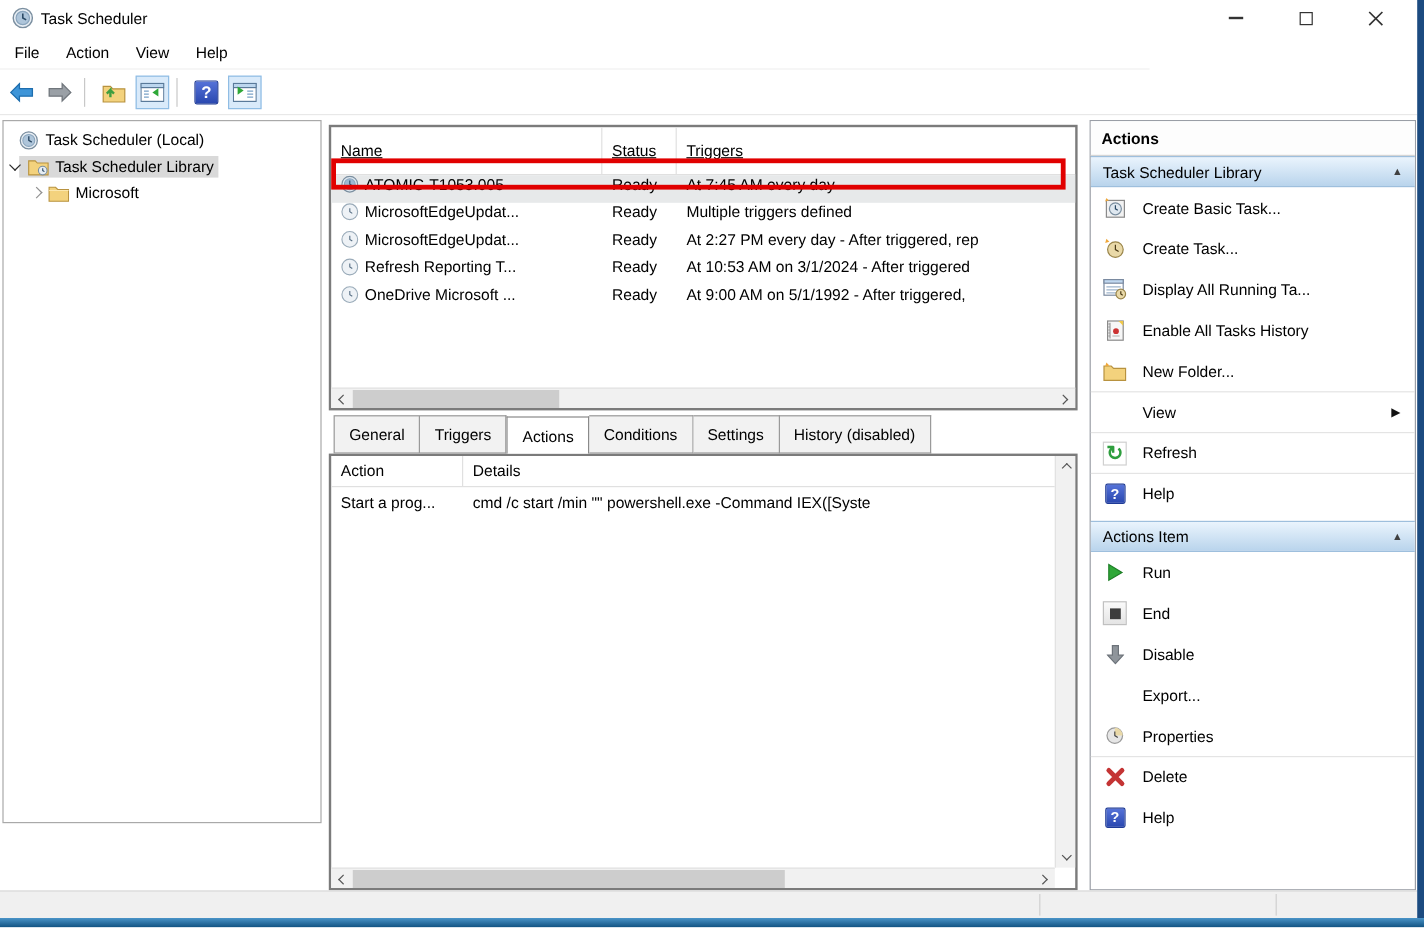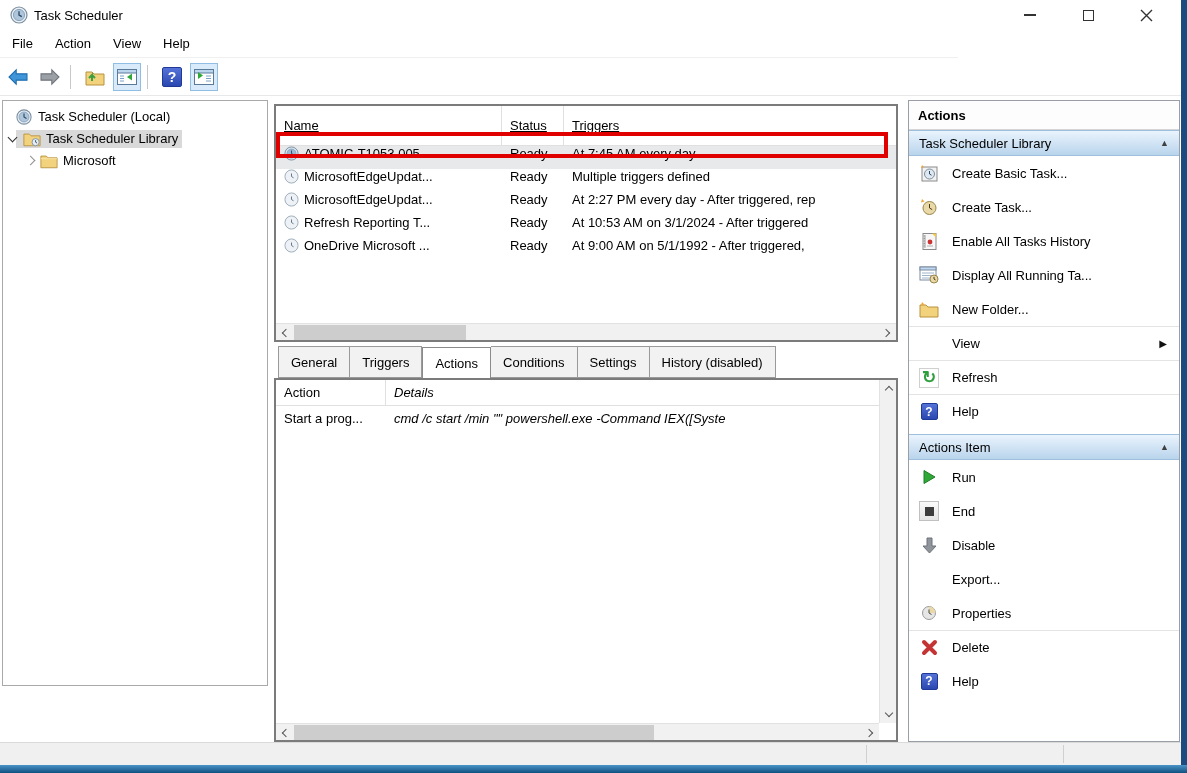--- a/index.html
+++ b/index.html
@@ -60,21 +60,21 @@
 
   .tabs-panel { position:absolute; left:274px; top:352px; width:624px; height:390px; }
   .tab-bar { position:absolute; left:4px; top:0; height:26px; display:flex; align-items:flex-end; }
   .tab { height:23px; padding:15px 12px; display:flex; align-items:center; background:#f2f2f2; border:1px solid #9a9a9a; border-left:none; white-space:nowrap; }
   .tab:first-child { border-left:1px solid #9a9a9a; }
   .tab.active { height:26px; background:#fff; border:1px solid #8a8a8a; border-bottom:none; position:relative; z-index:3; }
   .tab-content { position:absolute; left:0; top:26px; width:624px; height:364px; background:#fff; border:2px solid #7b7b7b; }
   .dt-header { display:flex; height:26px; align-items:center; border-bottom:1px solid #e0e0e0; margin-right:17px; }
   .dt-hcell { padding-left:8px; height:100%; display:flex; align-items:center; }
   .dcol-action { width:110px; flex:0 0 auto; border-right:1px solid #e0e0e0; }
-  .dcol-details { flex:1 1 auto; overflow:hidden;font-style:italic; }
+  .dcol-details { flex:1 1 auto; overflow:hidden; }
   .dt-row { display:flex; height:25px; align-items:center; white-space:nowrap; margin-right:17px; }
 
   
   .actions-pane { position:absolute; left:908px; top:100px; width:272px; height:642px; background:#fff; border:1px solid #9a9ea6; display:flex; flex-direction:column; }
   .ap-title { height:29px; display:flex; align-items:center; padding-left:9px; font-weight:bold; border-bottom:1px solid #d5d5d5; background:#fdfdfd; }
   .ap-sec-header { height:26px; display:flex; align-items:center; padding:0 10px; background:linear-gradient(#eaf4fd,#b9d4ec); border-top:1px solid #9ebfdd; border-bottom:1px solid #9ebfdd; }
   .ap-sec-header .hdr-label { flex:1 1 auto; }
   .ap-collapse { font-size:9px; color:#404040; }
   .ap-item { height:34px; display:flex; align-items:center; padding-left:10px; }
   .ap-item.sep-top { border-top:1px solid #e4e4e4; }
@@ -332,44 +332,44 @@
           <svg width="18" height="18" viewBox="0 0 18 18">
         <circle cx="9.5" cy="10" r="6.5" fill="#e9d9a8" stroke="#9a854a"></circle>
         <path d="M9.5 6 V10 L12.2 11.6" stroke="#4a3a16" fill="none"></path>
         <path d="M2 1 l2.5 2.5 -3.5 1 z" fill="#f0a83a"></path>
       </svg>
         </span>
       <span>Create Task...</span>
     </div>
     <div class="ap-item">
       <span class="ap-icon">
+          <svg width="20" height="18" viewBox="0 0 20 18">
+        <rect x="1" y="1" width="16" height="13" fill="#fff" stroke="#7a8aa0"></rect>
+        <rect x="1" y="1" width="16" height="3" fill="#c0d8f0" stroke="#7a8aa0"></rect>
+        <path d="M3 7 h12 M3 9.5 h12 M3 12 h8" stroke="#9db4cc"></path>
+        <circle cx="15" cy="13" r="4" fill="#e9d9a8" stroke="#9a854a"></circle>
+        <path d="M15 10.8 V13 l1.6 1" stroke="#4a3a16" fill="none"></path>
+      </svg>
+        </span>
+      <span>Display All Running Ta...</span>
+    </div>
+    <div class="ap-item">
+      <span class="ap-icon">
           <svg width="17" height="19" viewBox="0 0 17 19">
         <rect x="2" y="1.5" width="13" height="16" fill="#f7f7f7" stroke="#8a8a8a"></rect>
         <path d="M4 3 v13 M4 4 h-1.5 M4 6.5 h-1.5 M4 9 h-1.5 M4 11.5 h-1.5 M4 14 h-1.5" stroke="#9a9a9a"></path>
         <path d="M11 1.5 l4 0 0 4 z" fill="#f0c84a"></path>
         <circle cx="9" cy="10" r="2.4" fill="#cc3333"></circle>
         <path d="M6 14 h6" stroke="#b0b0b0"></path>
       </svg>
         </span>
       <span>Enable All Tasks History</span>
     </div>
     <div class="ap-item">
       <span class="ap-icon">
-          <svg width="20" height="18" viewBox="0 0 20 18">
-        <rect x="1" y="1" width="16" height="13" fill="#fff" stroke="#7a8aa0"></rect>
-        <rect x="1" y="1" width="16" height="3" fill="#c0d8f0" stroke="#7a8aa0"></rect>
-        <path d="M3 7 h12 M3 9.5 h12 M3 12 h8" stroke="#9db4cc"></path>
-        <circle cx="15" cy="13" r="4" fill="#e9d9a8" stroke="#9a854a"></circle>
-        <path d="M15 10.8 V13 l1.6 1" stroke="#4a3a16" fill="none"></path>
-      </svg>
-        </span>
-      <span>Display All Running Ta...</span>
-    </div>
-    <div class="ap-item">
-      <span class="ap-icon">
           <svg width="20" height="17" viewBox="0 0 20 17">
         <path d="M1 4 h6 l2 2 h10 v10 H1 z" fill="#f3d27d" stroke="#b8923f"></path>
         <path d="M3 1 l2.5 2.5 -3.5 1 z" fill="#f0a83a"></path>
       </svg>
         </span>
       <span>New Folder...</span>
     </div>
     <div class="ap-item sep-top">
       <span class="ap-icon"></span>
       <span>View</span>

